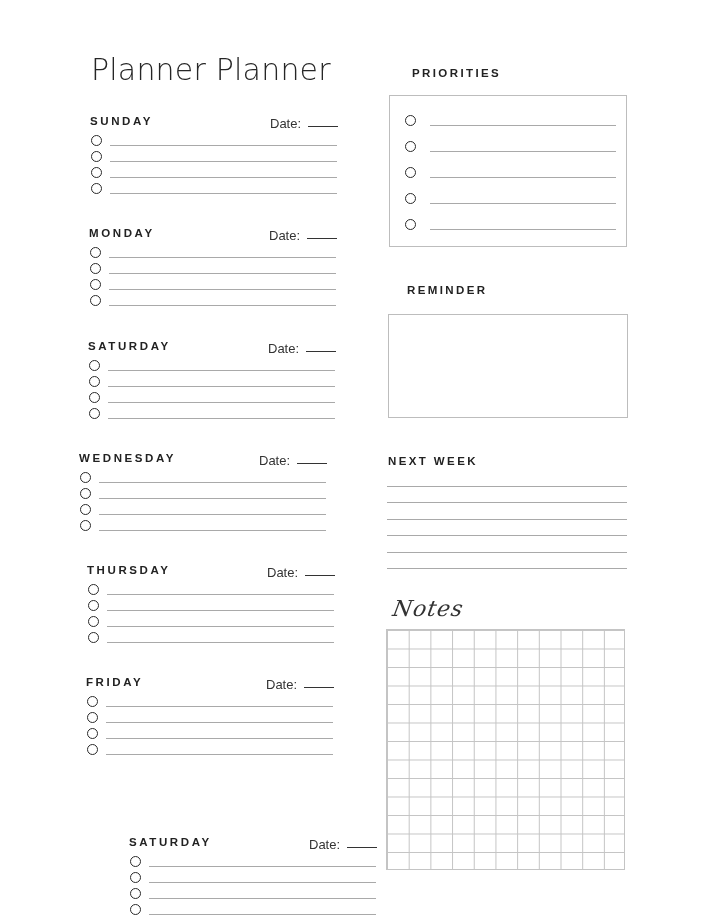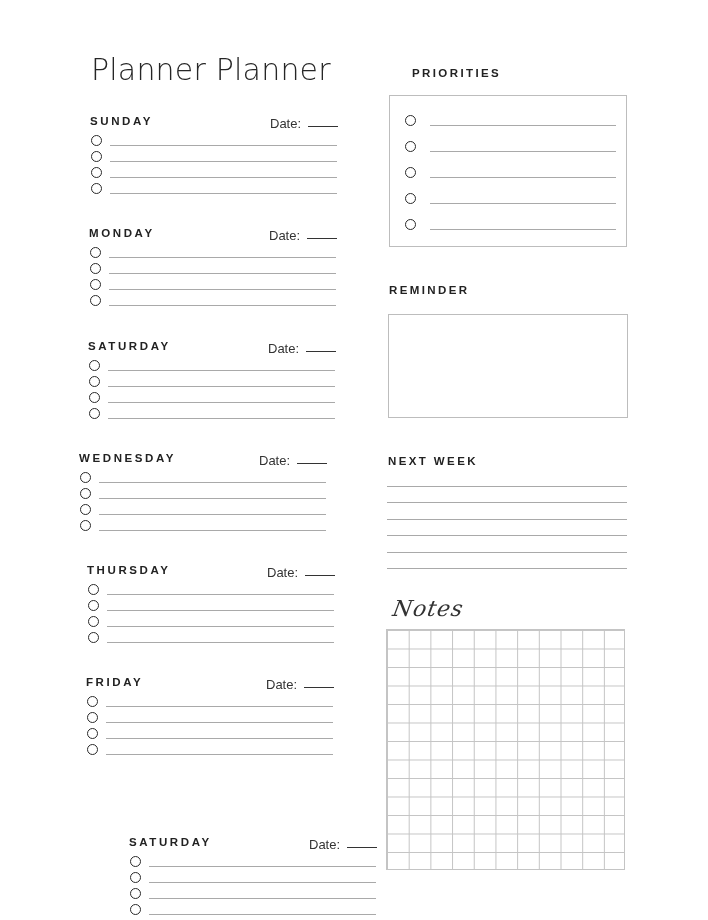--- a/index.html
+++ b/index.html
@@ -202,21 +202,21 @@
   <div class="prio-item" style="top:97px;">
       <span class="circle"></span>
       <span class="task-line"></span>
     </div>
   <div class="prio-item" style="top:123px;">
       <span class="circle"></span>
       <span class="task-line"></span>
     </div>
 </div>
 
-<div class="section-label" style="left:389px; top:284px;">REMINDER</div>
+<div class="section-label" style="left:407px; top:284px;">REMINDER</div>
 <div class="reminder-box"></div>
 
 <div class="section-label" style="left:388px; top:455px;">NEXT WEEK</div>
 <div class="nw-line" style="top:486px;"></div>
 <div class="nw-line" style="top:502px;"></div>
 <div class="nw-line" style="top:519px;"></div>
 <div class="nw-line" style="top:535px;"></div>
 <div class="nw-line" style="top:552px;"></div>
 <div class="nw-line" style="top:568px;"></div>
 

